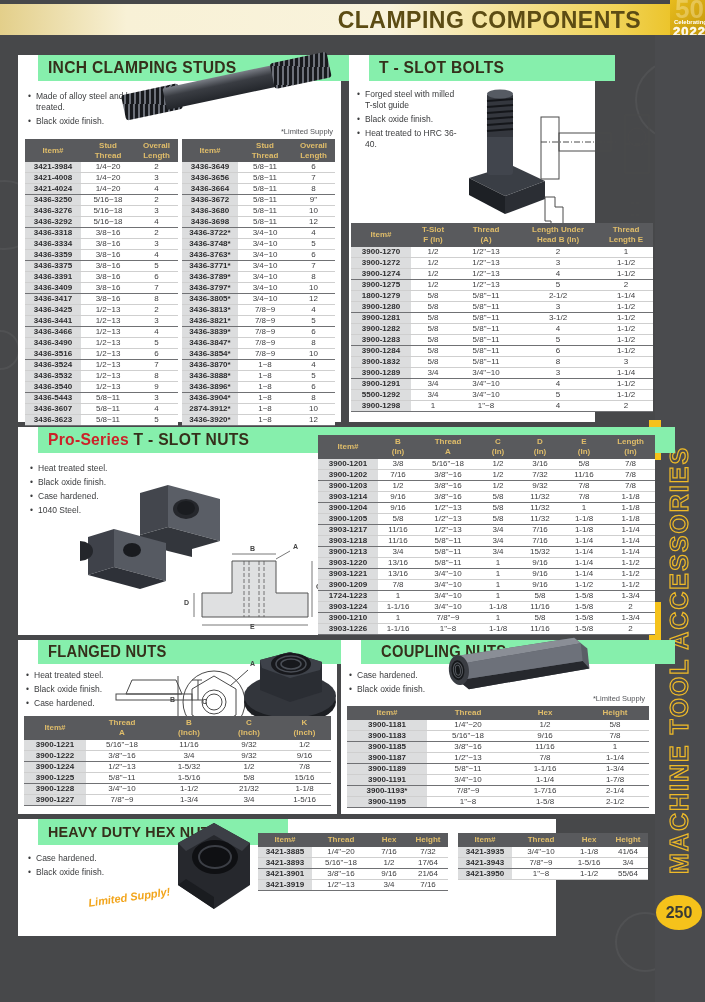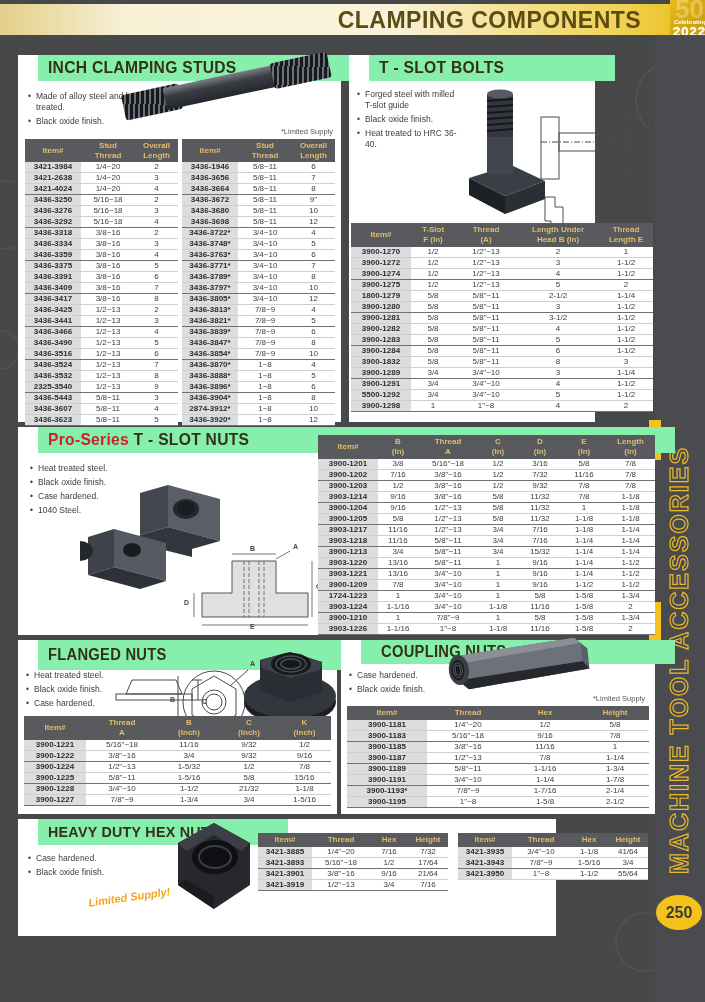--- a/index.html
+++ b/index.html
@@ -118,21 +118,21 @@
 Length</th>
         </tr>
       </thead>
     <tbody>
         <tr>
           <td>3421-3984</td>
           <td>1/4~20</td>
           <td>2</td>
         </tr>
         <tr>
-          <td>3421-2638</td>
+          <td>3421-4008</td>
           <td>1/4~20</td>
           <td>3</td>
         </tr>
         <tr>
           <td>3421-4024</td>
           <td>1/4~20</td>
           <td>4</td>
         </tr>
         <tr>
           <td>3436-3250</td>
@@ -213,21 +213,21 @@
           <td>3436-3524</td>
           <td>1/2~13</td>
           <td>7</td>
         </tr>
         <tr>
           <td>3436-3532</td>
           <td>1/2~13</td>
           <td>8</td>
         </tr>
         <tr>
-          <td>2325-3540</td>
+          <td>3436-3540</td>
           <td>1/2~13</td>
           <td>9</td>
         </tr>
         <tr>
           <td>3436-5443</td>
           <td>5/8~11</td>
           <td>3</td>
         </tr>
         <tr>
           <td>3436-3607</td>
@@ -251,21 +251,21 @@
         <tr>
           <th>Item#</th>
           <th>Stud
 Thread</th>
           <th>Overall
 Length</th>
         </tr>
       </thead>
     <tbody>
         <tr>
-          <td>3436-1946</td>
+          <td>3436-3649</td>
           <td>5/8~11</td>
           <td>6</td>
         </tr>
         <tr>
           <td>3436-3656</td>
           <td>5/8~11</td>
           <td>7</td>
         </tr>
         <tr>
           <td>3436-3664</td>
@@ -771,21 +771,21 @@
           <td>1-1/8</td>
           <td>11/16</td>
           <td>1-5/8</td>
           <td>2</td>
         </tr>
       </tbody>
   </table>
 </div>
 
 <div class="panel" style="left:18px;top:640px;width:319px;height:174px;">
-  <div class="bar" style="height:30px;">
+  <div class="bar" style="height:24px;">
     <span class="t" style="font-size:16px;">FLANGED NUTS</span>
   </div>
   <ul class="bullets" style="left:8px;top:30px;width:100px;">
       <li>Heat treated steel.</li>
       <li>Black oxide finish.</li>
       <li>Case hardened.</li>
     </ul>
 
   <svg class="art" style="left:86px;top:32px;" width="110" height="48" viewBox="0 0 110 48">
     <g fill="none" stroke="#4a4a4a" stroke-width="1">

